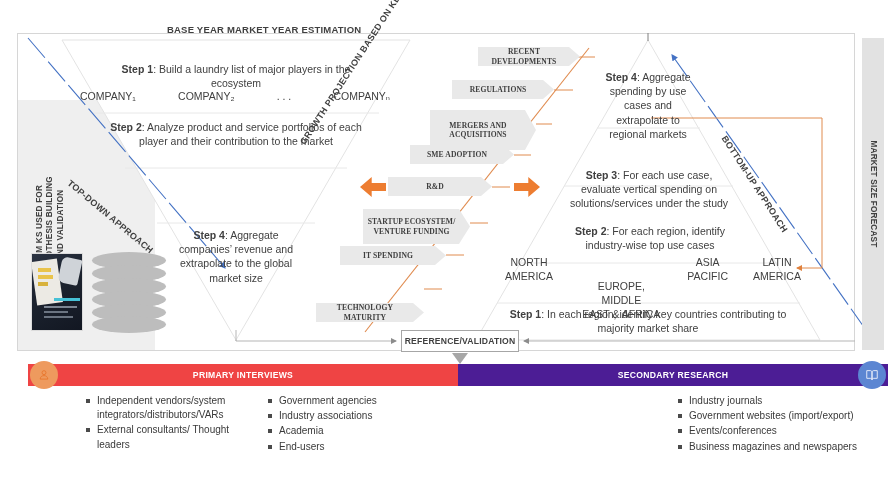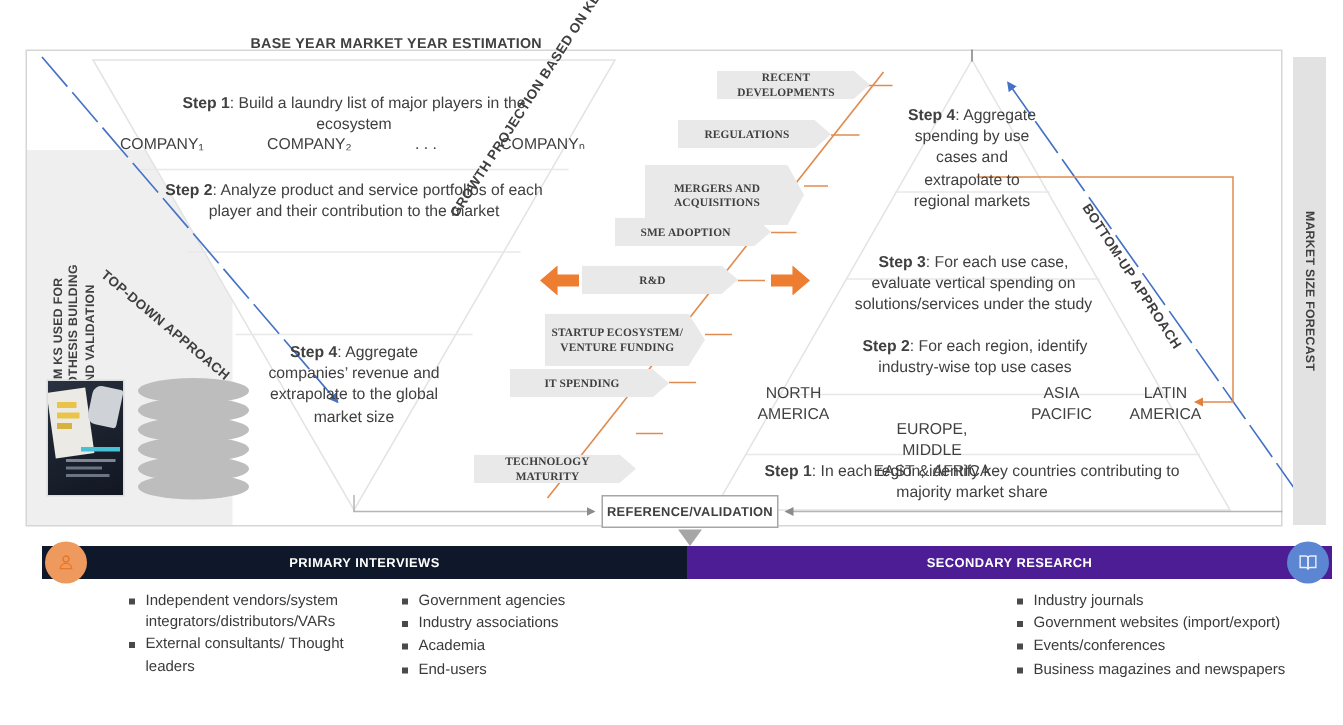--- a/index.html
+++ b/index.html
@@ -38,21 +38,21 @@
           clip-path:polygon(0 30%, 55% 30%, 55% 0, 100% 50%, 55% 100%, 55% 70%, 0 70%);}
   .oarrow.left{transform:scaleX(-1);}
 
   
   #refbox{left:401px;top:330px;width:118px;height:22px;border:1px solid #a6a6a6;background:#fff;
           display:flex;align-items:center;justify-content:center;box-sizing:border-box;}
   #refbox span{font-size:8.6px;font-weight:bold;color:#404040;letter-spacing:.2px;}
 
   
   .barhead{position:absolute;height:22px;display:flex;align-items:center;justify-content:center;}
-  #bar-primary{left:28px;top:364px;width:430px;background:#0f172a;}
+  #bar-primary{left:28px;top:364px;width:430px;background:#ef4444;}
   #bar-secondary{left:458px;top:364px;width:430px;background:#4c1d95;}
   .barhead span{font-size:8.6px;font-weight:bold;color:#fff;letter-spacing:.3px;}
   .bar-badge{position:absolute;width:28px;height:28px;border-radius:50%;top:-3px;display:flex;align-items:center;justify-content:center;}
   #badge-primary{left:2px;background:#EE9A5E;}
   #badge-secondary{right:2px;background:#5C86D2;}
 
   .bullets{position:absolute;font-size:10px;color:#3a3a3a;line-height:1.42;}
   .bullets ul{margin:0;padding:0;list-style:none;}
   .bullets li{position:relative;padding-left:11px;margin-bottom:1px;}
   .bullets li:before{content:"";position:absolute;left:0;top:5px;width:4px;height:4px;background:#4a4a4a;}

